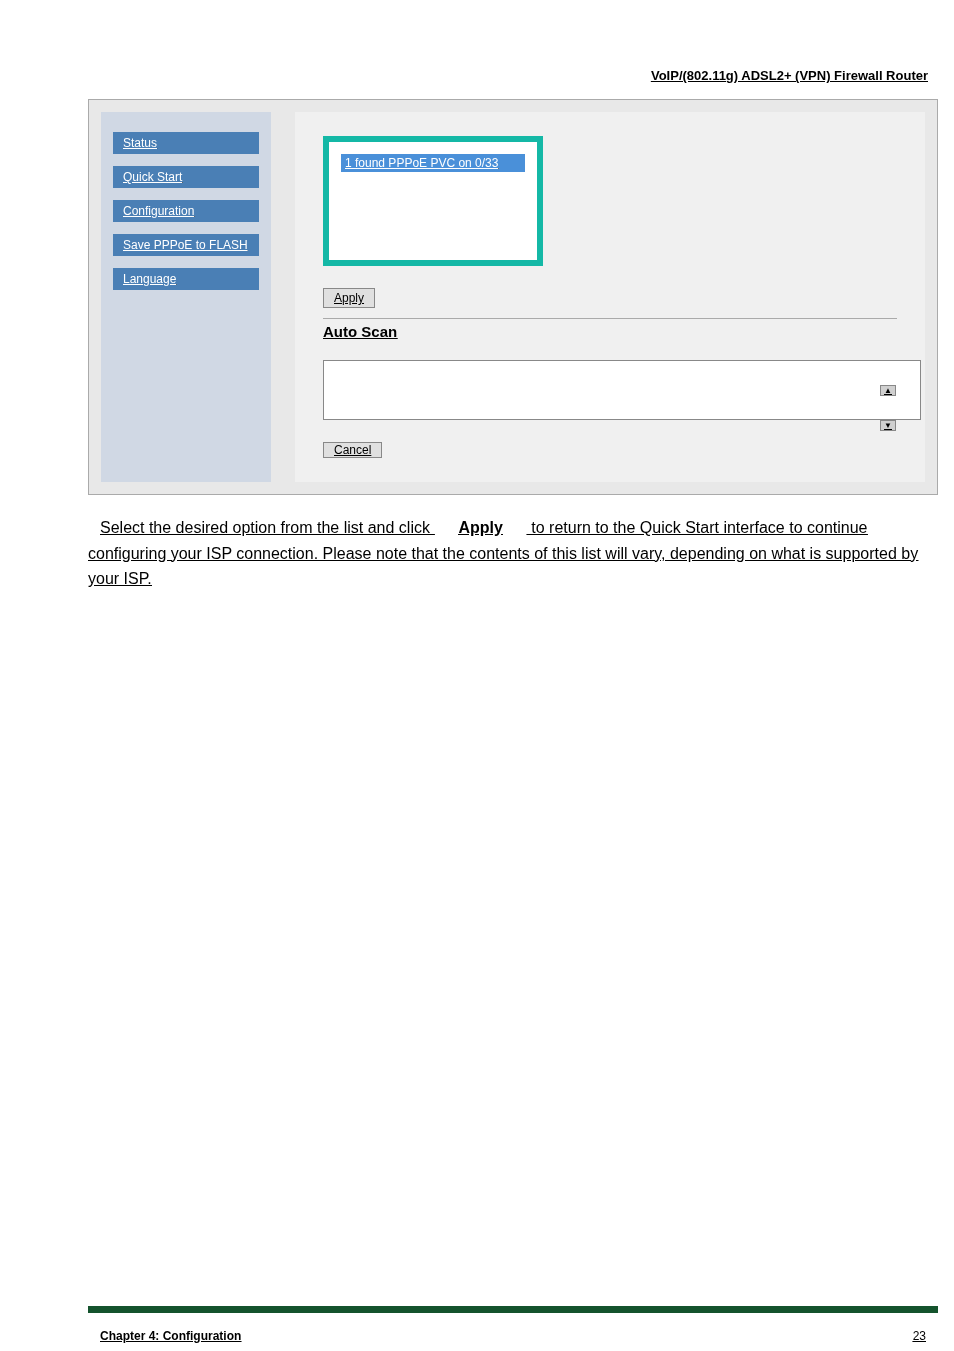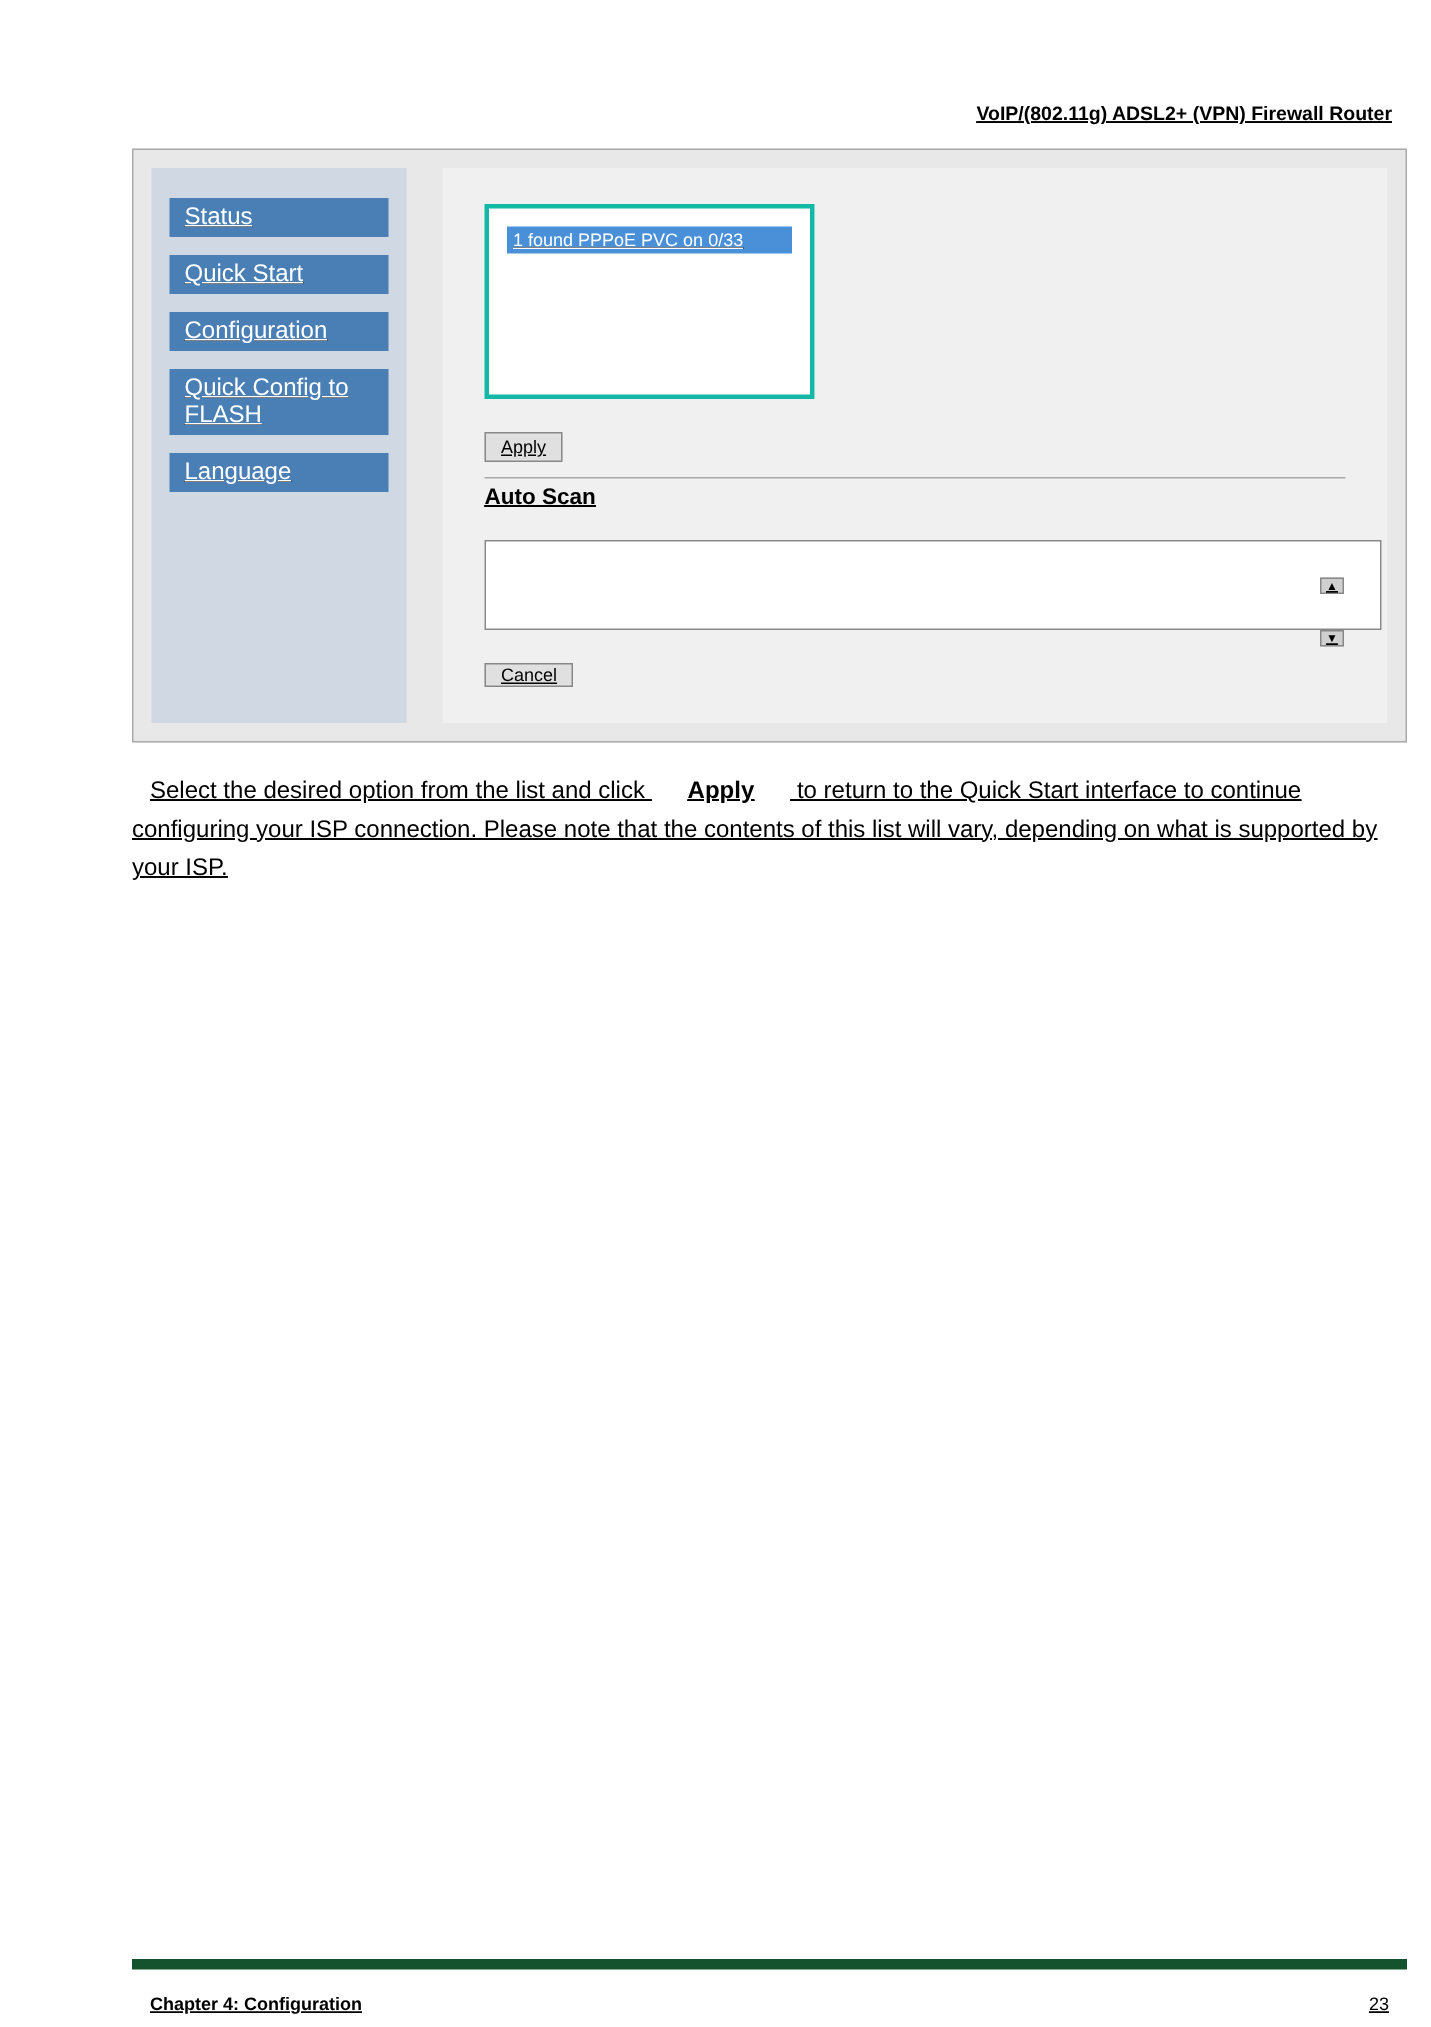--- a/index.html
+++ b/index.html
@@ -37,37 +37,37 @@
 
     .sidebar {
       width: 170px;
       background: #d0d8e4;
       padding: 8px 0;
       flex-shrink: 0;
     }
 
     .sidebar-item {
       padding: 4px 10px;
-      font-size: 16px;
+      font-size: 12px;
       color: #fff;
       background: #4a7fb5;
       margin-bottom: 2px;
       cursor: pointer;
     }
 
     .main-content {
       flex: 1;
       padding: 12px 16px;
       background: #f0f0f0;
     }
 
     .pvc-list-box {
       width: 220px;
       height: 130px;
-      border: 3px solid #14b8a6;
+      border: 6px solid #14b8a6;
       background: #fff;
       margin-bottom: 10px;
       overflow-y: auto;
       font-size: 12px;
     }
 
     .pvc-list-item {
       padding: 2px 4px;
       background: #4a90d9;
       color: #fff;
@@ -169,21 +169,21 @@
 <div class="page-wrapper">
 
   <div class="header-title">VoIP/(802.11g) ADSL2+ (VPN) Firewall Router</div>
 
   <div class="router-interface">
 
     <div class="sidebar">
       <div class="sidebar-item">Status</div>
       <div class="sidebar-item">Quick Start</div>
       <div class="sidebar-item">Configuration</div>
-      <div class="sidebar-item">Quick Config to FLASH</div>
+      <div class="sidebar-item">Save PPPoE to FLASH</div>
       <div class="sidebar-item">Language</div>
     </div>
 
     <div class="main-content">
 
       <div class="pvc-list-box">
         <div class="pvc-list-item">1 found PPPoE PVC on 0/33</div>
       </div>
 
       <button class="apply-button">Apply</button>

